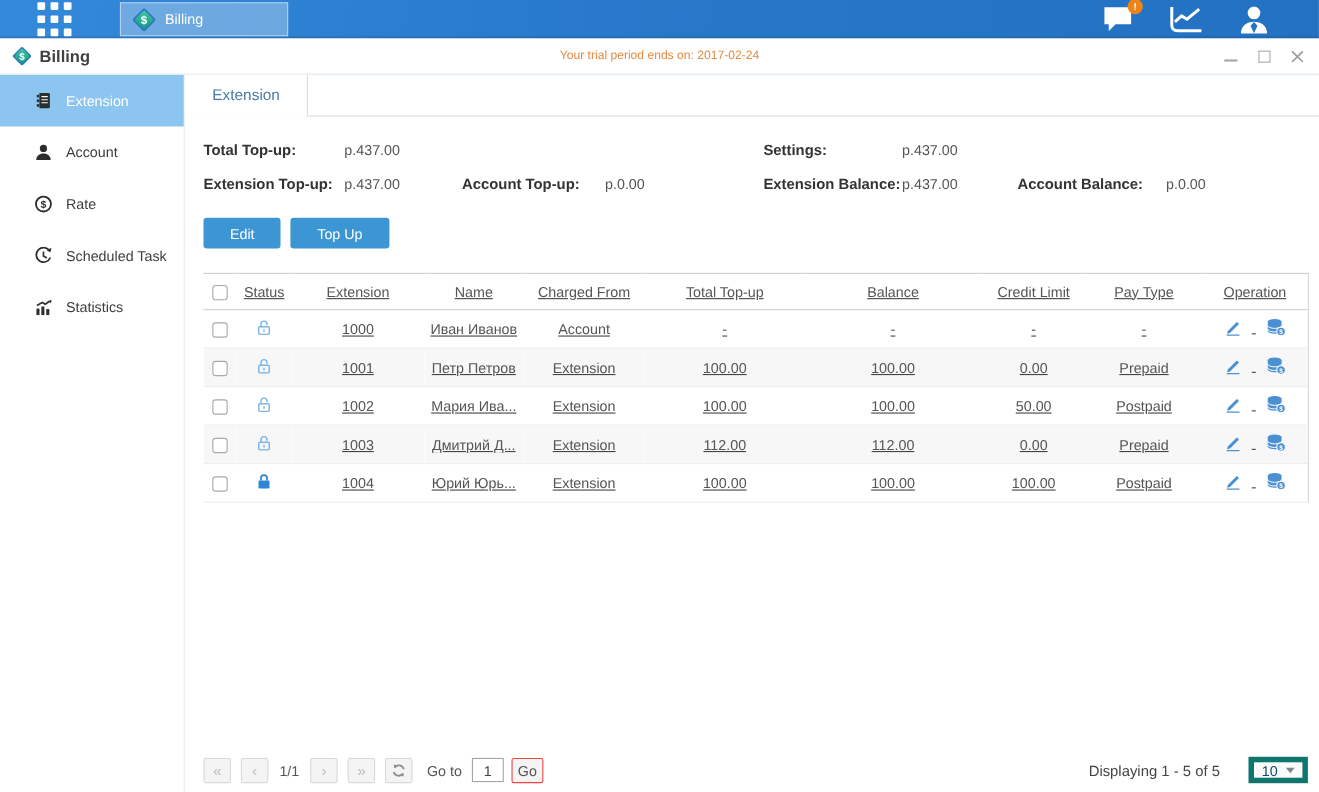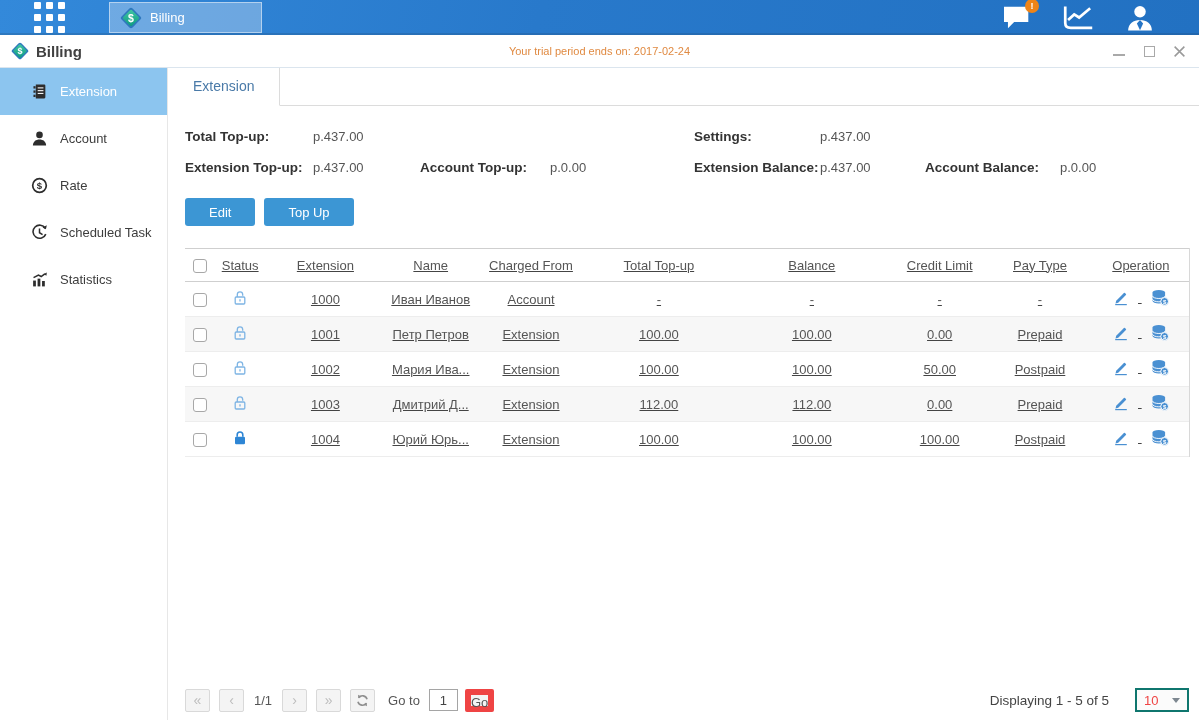--- a/index.html
+++ b/index.html
@@ -55,24 +55,24 @@
   tbody td { height:35px; text-align:center; color:#555; font-size:13px; border-bottom:1px solid #ededed; overflow:hidden; white-space:nowrap; }
   tbody tr:nth-child(even) { background:#f7f7f7; }
   .cb { display:inline-block; width:14px; height:14px; border:1px solid #a8a8a8; border-radius:3px; background:#fff; vertical-align:middle; cursor:pointer; }
   .op-cell span { display:inline-block; margin:0 9px; cursor:pointer; vertical-align:middle; }
 
   .pagination { position:absolute; left:17px; right:14px; bottom:7px; height:26px; display:flex; align-items:center; }
   .pg-btn { width:25px; height:23px; background:#f4f4f4; border:1px solid #d9d9d9; border-radius:2px; color:#bdbdbd; font-size:14px; display:flex; align-items:center; justify-content:center; margin-right:9px; cursor:pointer; }
   .pg-info { margin:0 10px 0 1px; color:#555; }
   .goto-label { margin:0 9px 0 4px; color:#555; }
   .goto-input { width:29px; height:22px; border:1px solid #a5a5a5; text-align:center; font-size:13px; font-family:inherit; color:#444; }
-  .go-btn { margin-left:7px; width:29px; height:23px; background:#f4f4f4; border:6px solid #ef4444; border-radius:2px; color:#555; font-size:13px; font-family:inherit; cursor:pointer; }
+  .go-btn { margin-left:7px; width:29px; height:23px; background:#f4f4f4; border:1px solid #ef4444; border-radius:2px; color:#555; font-size:13px; font-family:inherit; cursor:pointer; }
   .pg-right { margin-left:auto; display:flex; align-items:center; gap:26px; }
   .displaying { color:#444; font-size:13.5px; }
-  .page-size { width:54px; height:24px; border:2px solid #0f766e; background:#fbfbfb; display:flex; align-items:center; justify-content:space-between; padding:0 7px; color:#ef4444; cursor:pointer; }
+  .page-size { width:54px; height:24px; border:5px solid #0f766e; background:#fbfbfb; display:flex; align-items:center; justify-content:space-between; padding:0 7px; color:#0c4a6e; cursor:pointer; }
   .caret { width:0; height:0; border-left:4px solid transparent; border-right:4px solid transparent; border-top:5px solid #7d8790; }
   .hidden-defs { position:absolute; width:0; height:0; }
 </style>
 </head>
 <body>
 
 <svg class="hidden-defs">
   <defs>
     <linearGradient id="tealg" x1="0" y1="0" x2="1" y2="1">
       <stop offset="0" stop-color="#41c6a4"></stop>

